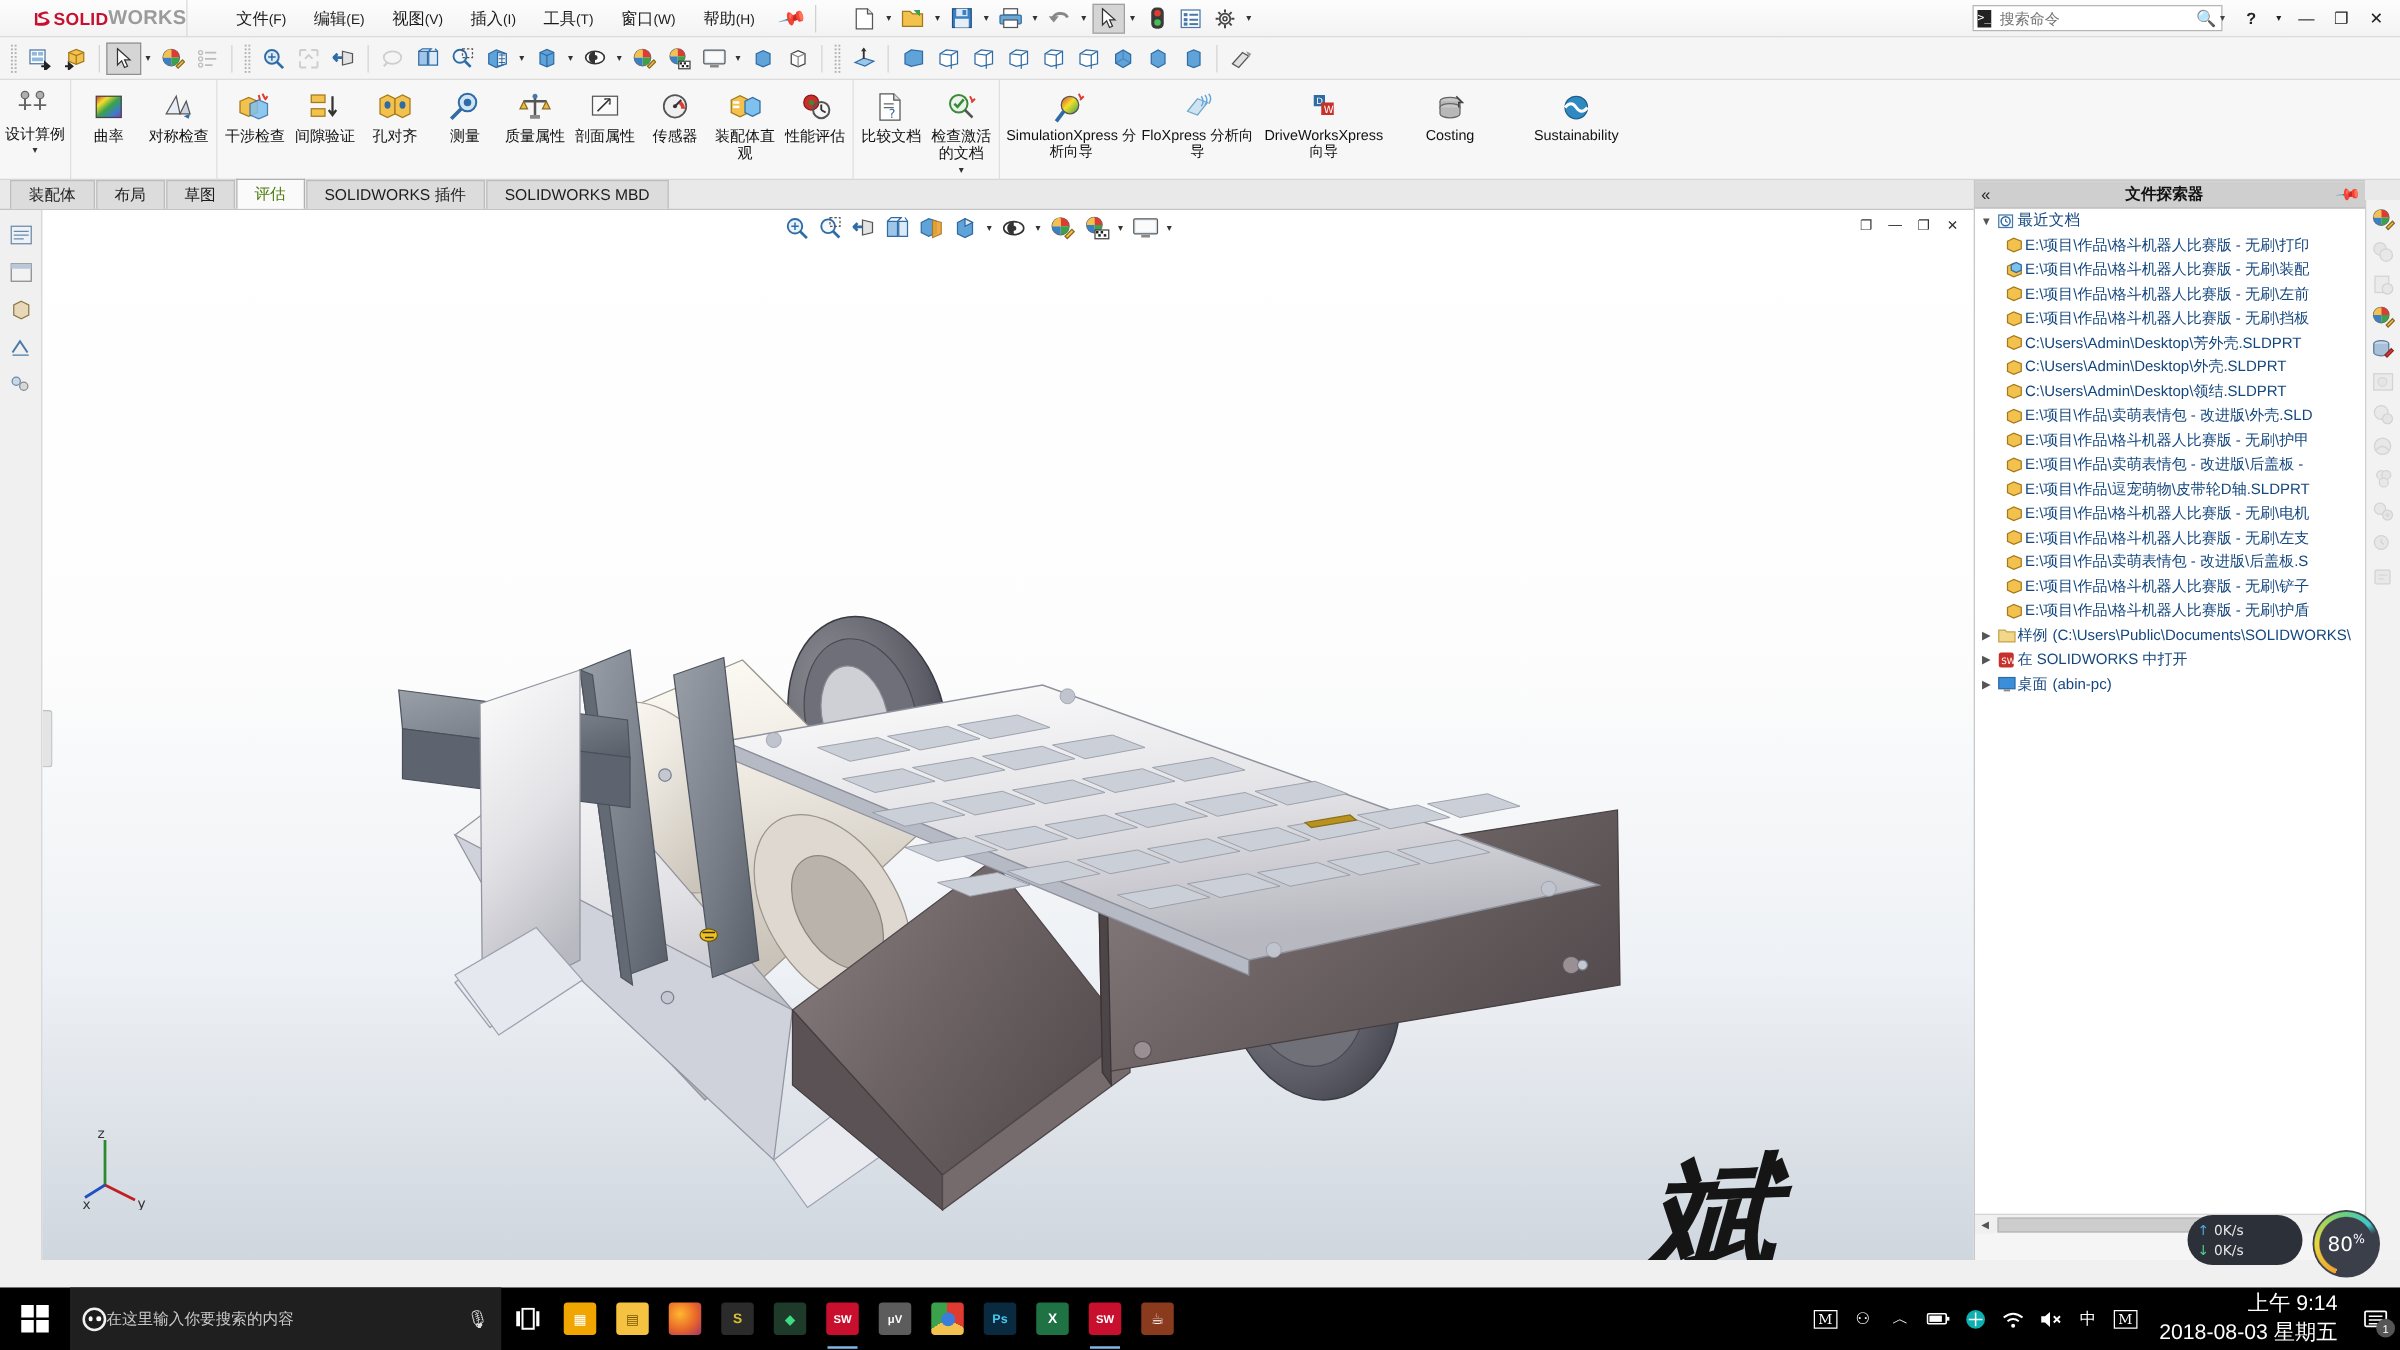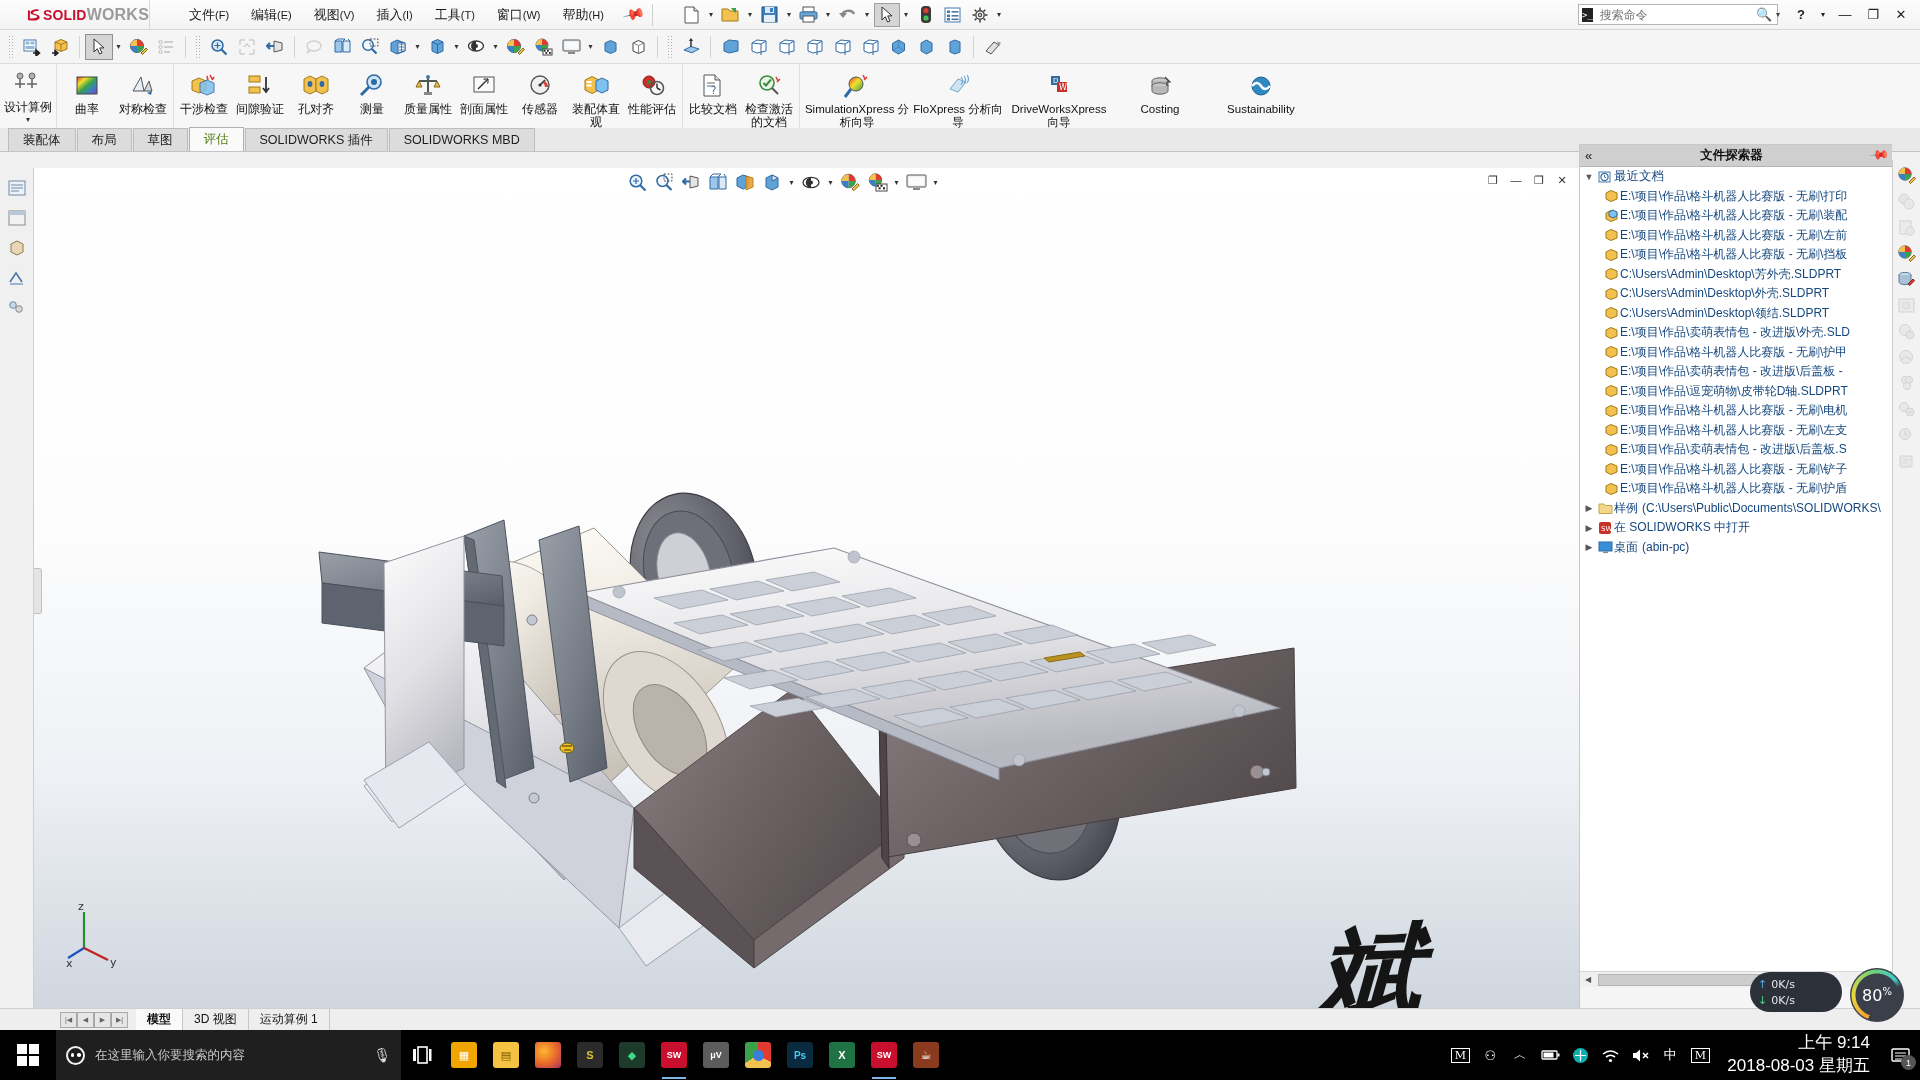--- a/index.html
+++ b/index.html
@@ -109,21 +109,21 @@
   .rb-lbl { font-size: 12px; color: #111; line-height: 1.12; margin-top: 2px; word-break: break-all; }
   .rb-lbl.en { font-size: 11.5px; word-break: normal; }
   .rb-dd { font-size: 8px; color: #333; margin-top: 1px; }
   .rb-first {
     width: 52px; min-height: 78px; display:flex; flex-direction:column; align-items:center;
     padding-top: 2px; border: 1px solid transparent; cursor: default;
   }
 
   
   .tabstrip {
-    position: absolute; top: 128px; left: 0; width: 1920px; height: 24px;
+    position: absolute; top: 144px; left: 0; width: 1920px; height: 24px;
     background: #e9e9e9; border-bottom: 1px solid #c4c4c4;
     display: flex; align-items: flex-end; padding-left: 2px;
   }
   .cmdtab {
     height: 23px; padding: 0 14px; display: flex; align-items: center;
     font-size: 12.5px; color: #1c1c1c; background: #dcdcdc;
     border: 1px solid #bdbdbd; border-bottom: none; margin-right: 1px; cursor: default;
   }
   .cmdtab.active { background: #fafafa; border-color: #b0b0b0; color: #4d7c0f; height: 24px; }
 
@@ -261,21 +261,21 @@
   
   .taskbar {
     position: absolute; bottom: 0; left: 0; width: 1920px; height: 50px;
     background: #000; display: flex; align-items: center;
   }
   .startbtn { width: 56px; height: 50px; display:flex; align-items:center; justify-content:center; cursor:default;}
   .winglyph { width: 22px; height: 22px; display:grid; grid-template-columns:1fr 1fr; grid-template-rows:1fr 1fr; gap:2.5px;}
   .winglyph i { background: #fff; display:block; }
   .tb-search {
     width: 345px; height: 50px; background: #1f1f1f; display:flex; align-items:center;
-    padding: 0 10px; gap: 10px; cursor: default;
+    padding: 0 10px; cursor: default;
   }
   .cortana { width: 19px; height: 19px; border-radius:50%; background:#1c1c1c; border:2px solid #f0f0f0;
              display:flex; align-items:center; justify-content:center; gap:3px;}
   .cortana i { width:3.5px; height:3.5px; border-radius:50%; background:#fff; display:block;}
   .tb-search .ph { color: #c8c8c8; font-size: 12.5px; flex: 1; }
   .tb-search .mic { color: #e0e0e0; font-size: 14px; }
   .tb-icon {
     width: 42px; height: 50px; display: flex; align-items: center; justify-content: center;
     cursor: default; position: relative;
   }
@@ -1450,31 +1450,20 @@
         </svg>
     </div>
     <div class="rrico dim">
       <svg width="19" height="19" viewBox="0 0 19 19">
           <rect x="3" y="4" width="12" height="11" rx="1" fill="#d8d8d8" stroke="#9a9a9a"></rect>
           <path d="M6 8 h7 M6 11 h4" stroke="#aaa"></path>
         </svg>
     </div>
   </div>
 
-  <div class="bottomtabs">
-    <div class="navbtns">
-      <div class="navbtn">|◀</div>
-      <div class="navbtn">◀</div>
-      <div class="navbtn">▶</div>
-      <div class="navbtn">▶|</div>
-    </div>
-    <div class="btab active">模型</div>
-    <div class="btab">3D 视图</div>
-    <div class="btab">运动算例 1</div>
-  </div>
 
   <div class="statusbar">
     <div class="sb-left">SOLIDWORKS Premium 2017 x64 版</div>
     <div class="sb-right">
       <div class="sb-cell">欠定义</div>
       <div class="sb-cell">在编辑 装配体</div>
       <div class="sb-cell">自定义</div>
       <div style="padding:0 8px;font-size:8px;">▴</div>
       <div style="padding:0 6px;">
         <svg width="17" height="15" viewBox="0 0 17 15">

